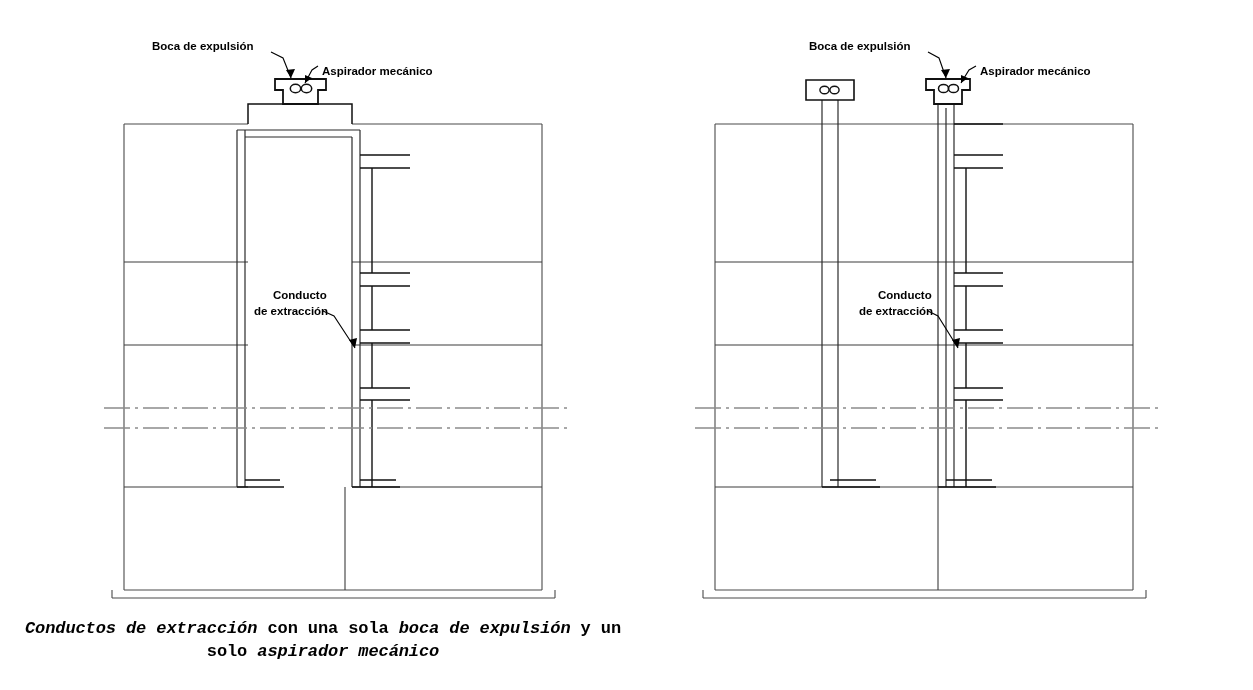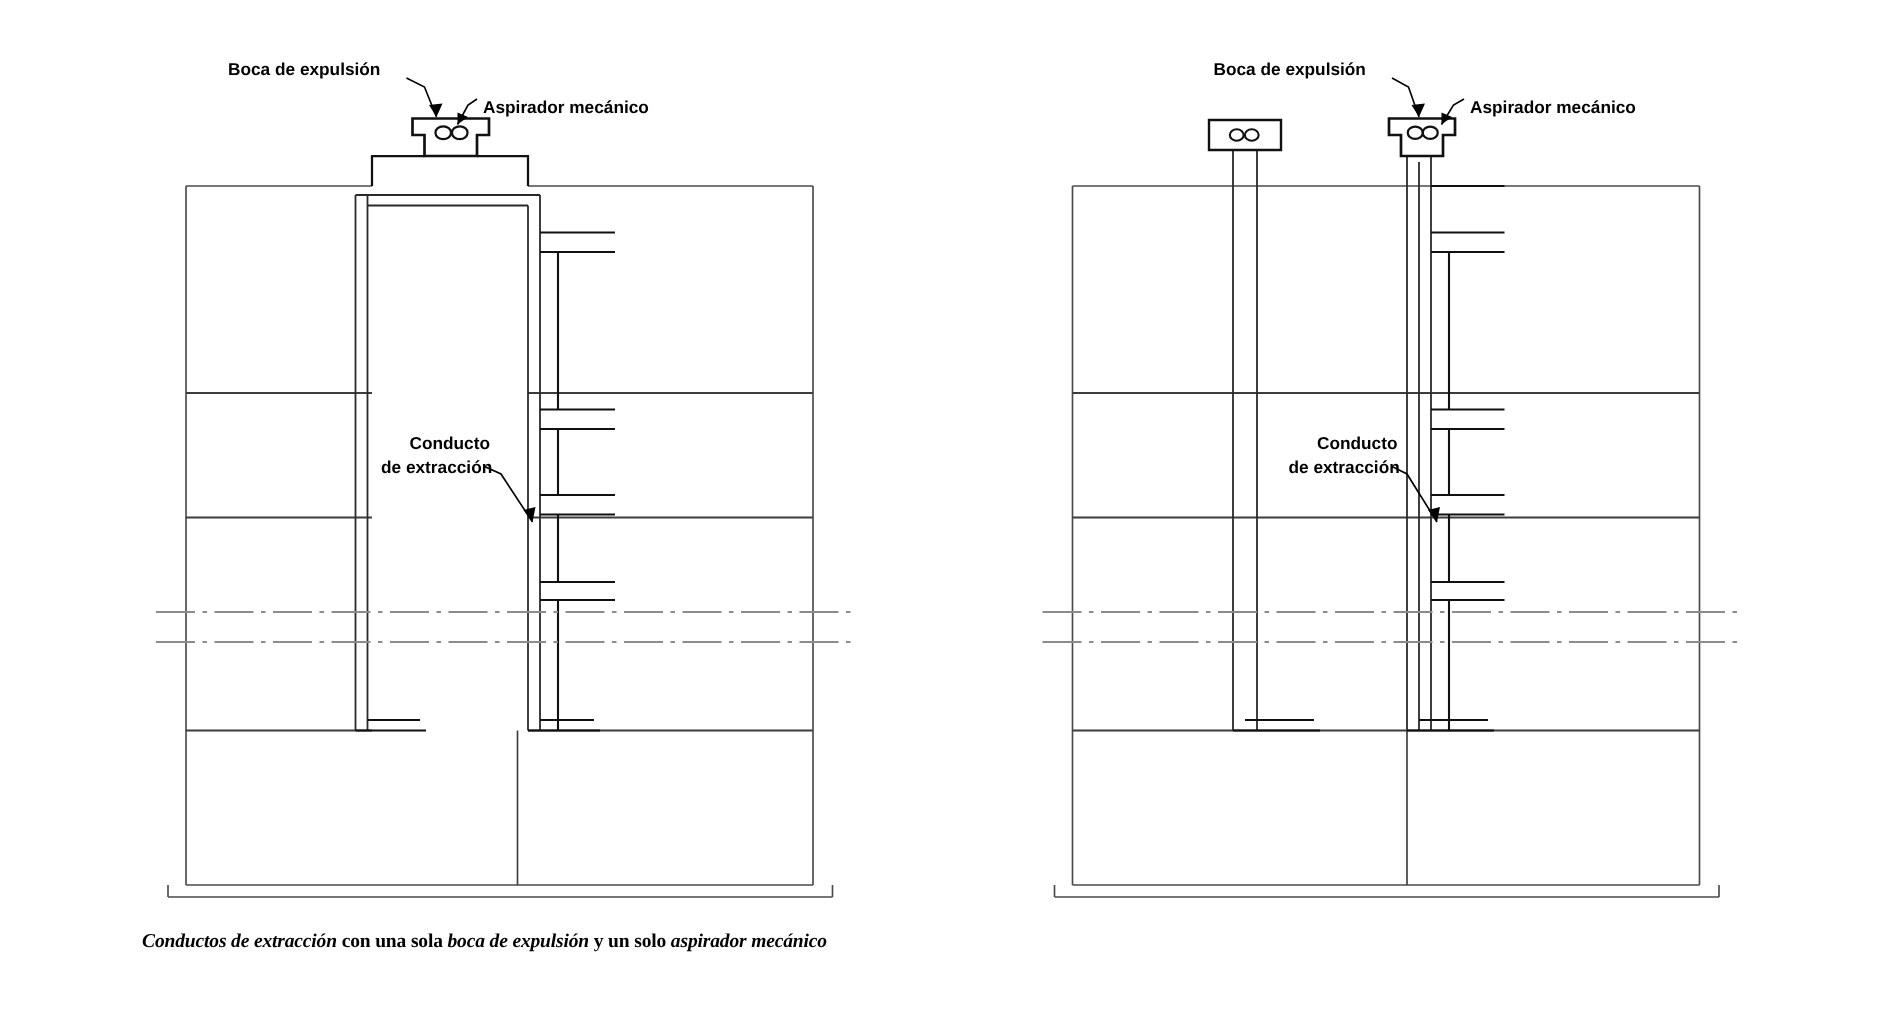--- a/index.html
+++ b/index.html
@@ -28,22 +28,22 @@
   }
   .lbl {
     font-family: "Liberation Sans", sans-serif;
     font-size: 11.5px;
     font-weight: bold;
     fill: #000000;
     dominant-baseline: middle;
   }
   .caption {
     position: absolute;
-    font-family: Liberation Serif, serif;
-    font-size: 13px;
+    font-family: Liberation Mono, monospace;
+    font-size: 17px;
     font-weight: bold;
     color: #000000;
     text-align: center;
     line-height: 1.33;
     letter-spacing: -0.1px;
   }
   .caption i {
     font-style: italic;
   }
   #caption-left {

